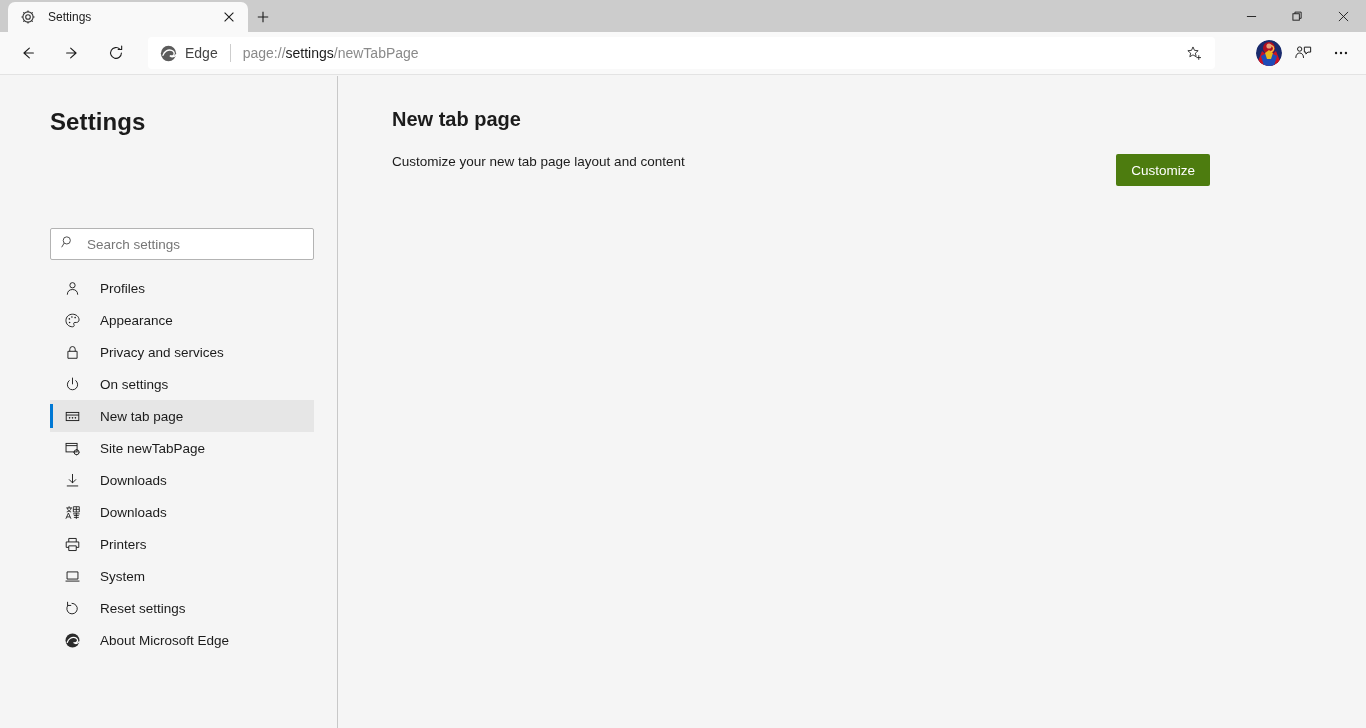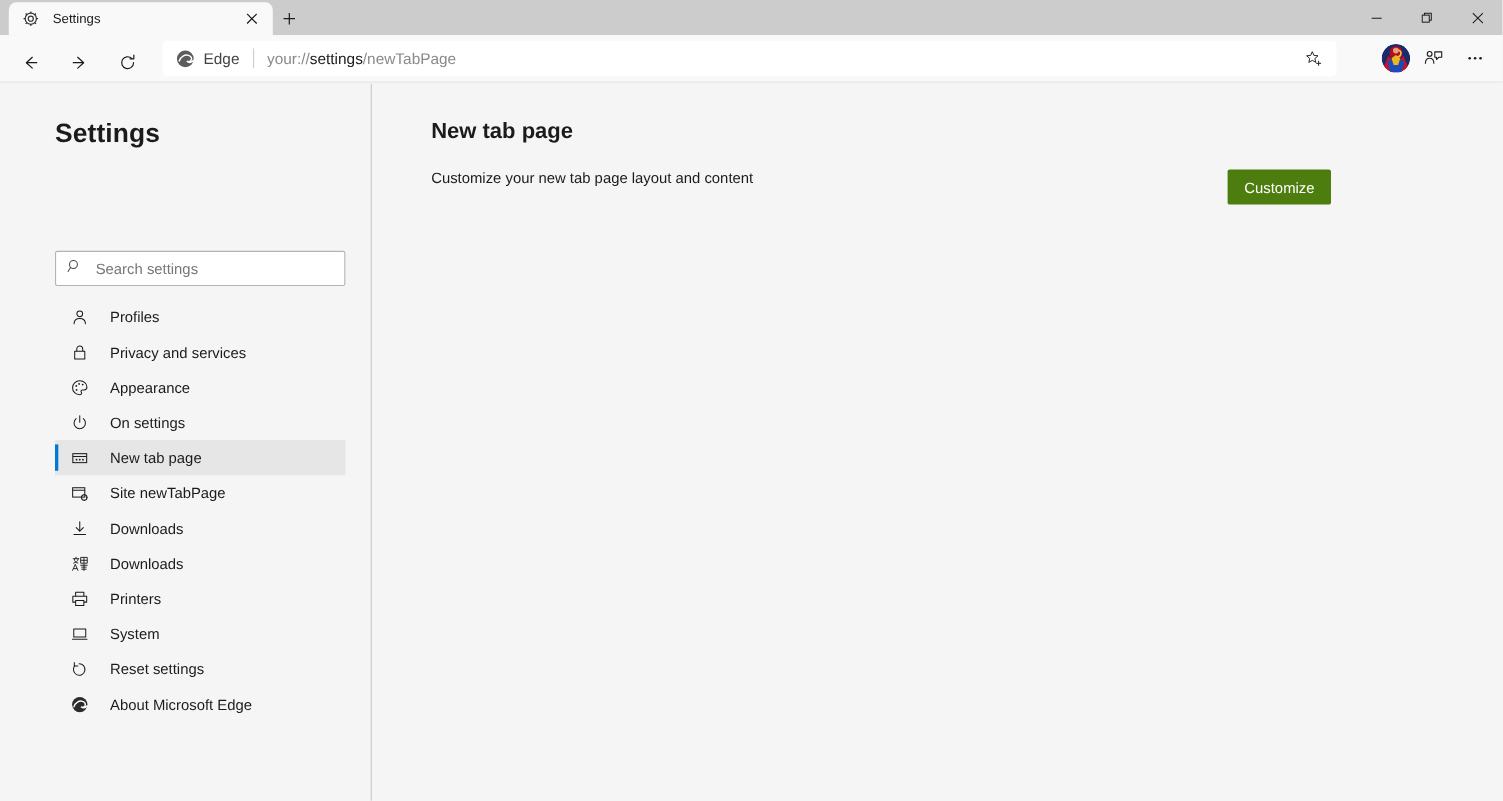--- a/index.html
+++ b/index.html
@@ -37,21 +37,21 @@
 
   .wincontrols { position: absolute; right: 0; top: 0; height: 32px; display: flex; }
   .wc-btn {
     width: 46px; height: 32px; display: flex; align-items: center; justify-content: center;
   }
 
   
   .toolbar {
     position: absolute; left: 0; top: 32px; width: 1366px; height: 43px;
     background: #f9f9f9; border-bottom: 1px solid #e3e3e3;
-    display: flex; align-items: flex-end;
+    display: flex; align-items: center;
   }
   .nav-btn {
     width: 34px; height: 34px; margin-left: 10px; border-radius: 4px;
     display: flex; align-items: center; justify-content: center;
   }
   .nav-btn.first { margin-left: 11px; }
 
   .omnibox {
     position: absolute; left: 148px; top: 5px; width: 1067px; height: 32px;
     background: #ffffff; border-radius: 4px; display: flex; align-items: center;
@@ -205,21 +205,21 @@
 
   <div class="omnibox">
     <span class="omni-brand">
       <svg viewBox="0 0 20 20" width="17" height="17">
         <circle cx="10" cy="10" r="9" fill="#5c5c5c"></circle>
         <path d="M3.5 12.2 C5 7.5 9.5 5 13.5 6.3 C16.2 7.2 17.3 9.4 16.4 11.2 C15.6 12.7 13.4 13.3 11.6 12.6 C13.9 14.6 17.3 14 18.6 11.6" fill="none" stroke="#ffffff" stroke-width="1.6" stroke-linecap="round"></path>
       </svg>
     </span>
     <span class="omni-brand-name">Edge</span>
     <span class="omni-sep"></span>
-    <span class="omni-url"><span>your://</span><span class="host">settings</span><span>/newTabPage</span></span>
+    <span class="omni-url"><span>page://</span><span class="host">settings</span><span>/newTabPage</span></span>
     <span class="omni-star">
       <svg viewBox="0 0 20 20" width="17" height="17">
         <path d="M8.2 2.3 L10 6.3 L14.3 6.7 L11 9.6 L12 13.8 L8.2 11.6 L4.5 13.8 L5.5 9.6 L2.2 6.7 L6.5 6.3 Z" fill="none" stroke="#1b1b1b" stroke-width="1"></path>
         <path d="M15 12.5 V17 M12.8 14.8 H17.2" stroke="#1b1b1b" stroke-width="1" fill="none" stroke-linecap="round"></path>
       </svg>
     </span>
   </div>
 
   <div class="tb-right">
     <div class="avatar">
@@ -288,47 +288,47 @@
               <path d="M3.9 16.8 C3.9 13.1 6.6 11.2 10 11.2 C13.4 11.2 16.1 13.1 16.1 16.8" stroke-linecap="round"></path>
             </g>
           </svg>
         </span>
         <span class="nav-label">Profiles</span>
       </div>
 
       <div class="navitem">
         <span class="nav-icon">
           <svg viewBox="0 0 20 20" width="17" height="17">
-            <g fill="none" stroke="#1b1b1b" stroke-width="1.1" stroke-linejoin="round">
-              <rect x="4.6" y="8.6" width="10.8" height="8.2"></rect>
-              <path d="M6.8 8.6 V6.2 A3.2 3.2 0 0 1 13.2 6.2 V8.6"></path>
-            </g>
-          </svg>
-        </span>
-        <span class="nav-label">Privacy and services</span>
-      </div>
-
-      <div class="navitem">
-        <span class="nav-icon">
-          <svg viewBox="0 0 20 20" width="17" height="17">
             <path d="M10 2.6 C5.6 2.6 2.3 5.8 2.3 10 C2.3 14.2 5.6 17.4 10 17.4 C11.3 17.4 12 16.6 12 15.8 C12 15 11.3 14.5 11.3 13.7 C11.3 12.8 12 12.3 12.9 12.3 H14.6 C16.4 12.3 17.7 11 17.7 9.2 C17.7 5.5 14.2 2.6 10 2.6 Z" fill="none" stroke="#1b1b1b" stroke-width="1.1"></path>
             <g fill="#1b1b1b">
               <circle cx="6.3" cy="8.1" r="0.95"></circle>
               <circle cx="9.3" cy="5.9" r="0.95"></circle>
               <circle cx="13.1" cy="6.6" r="0.95"></circle>
               <circle cx="6.6" cy="12.3" r="0.95"></circle>
             </g>
           </svg>
         </span>
         <span class="nav-label">Appearance</span>
       </div>
 
       <div class="navitem">
         <span class="nav-icon">
           <svg viewBox="0 0 20 20" width="17" height="17">
+            <g fill="none" stroke="#1b1b1b" stroke-width="1.1" stroke-linejoin="round">
+              <rect x="4.6" y="8.6" width="10.8" height="8.2"></rect>
+              <path d="M6.8 8.6 V6.2 A3.2 3.2 0 0 1 13.2 6.2 V8.6"></path>
+            </g>
+          </svg>
+        </span>
+        <span class="nav-label">Privacy and services</span>
+      </div>
+
+      <div class="navitem">
+        <span class="nav-icon">
+          <svg viewBox="0 0 20 20" width="17" height="17">
             <g fill="none" stroke="#1b1b1b" stroke-width="1.1" stroke-linecap="round">
               <path d="M6.1 5.4 A6.1 6.1 0 1 0 13.9 5.4"></path>
               <path d="M10 2.4 V9.3"></path>
             </g>
           </svg>
         </span>
         <span class="nav-label">On settings</span>
       </div>
 
       <div class="navitem selected">

